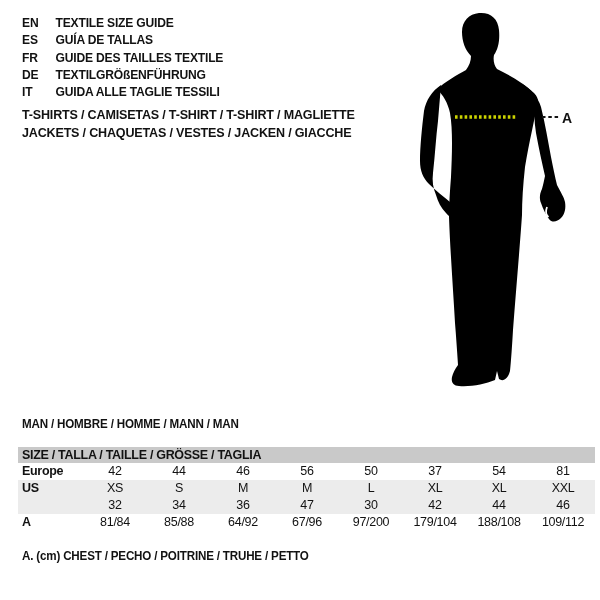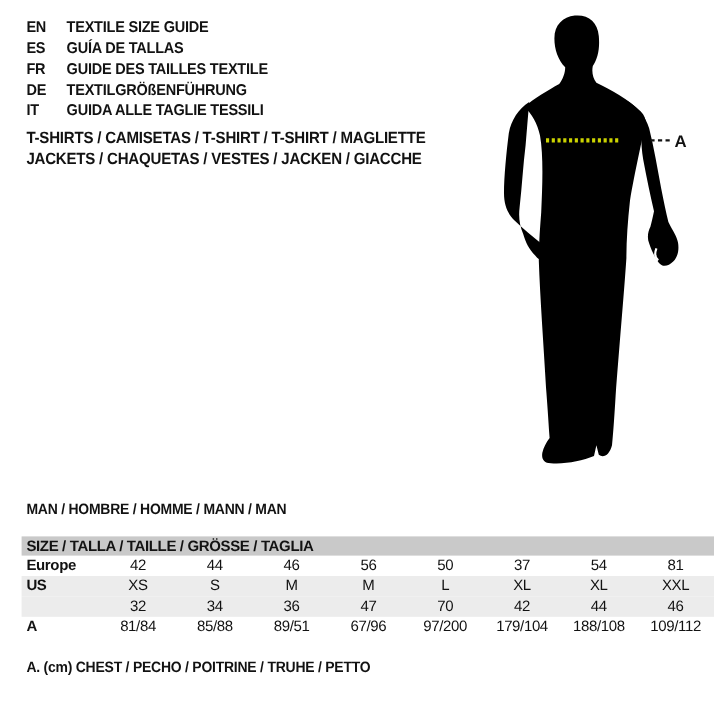--- a/index.html
+++ b/index.html
@@ -161,31 +161,31 @@
     <div class="t-cell">XL</div>
     <div class="t-cell">XXL</div>
   </div>
 
   <div class="t-row stripe">
     <div class="t-label"></div>
     <div class="t-cell">32</div>
     <div class="t-cell">34</div>
     <div class="t-cell">36</div>
     <div class="t-cell">47</div>
-    <div class="t-cell">70</div>
+    <div class="t-cell">30</div>
     <div class="t-cell">42</div>
     <div class="t-cell">44</div>
     <div class="t-cell">46</div>
   </div>
 
   <div class="t-row">
     <div class="t-label">A</div>
     <div class="t-cell">81/84</div>
     <div class="t-cell">85/88</div>
-    <div class="t-cell">89/51</div>
+    <div class="t-cell">64/92</div>
     <div class="t-cell">67/96</div>
     <div class="t-cell">97/200</div>
     <div class="t-cell">179/104</div>
     <div class="t-cell">188/108</div>
     <div class="t-cell">109/112</div>
   </div>
 </div>
 
 <div class="abs footnote cond">A. (cm) CHEST / PECHO / POITRINE / TRUHE / PETTO</div>
 

